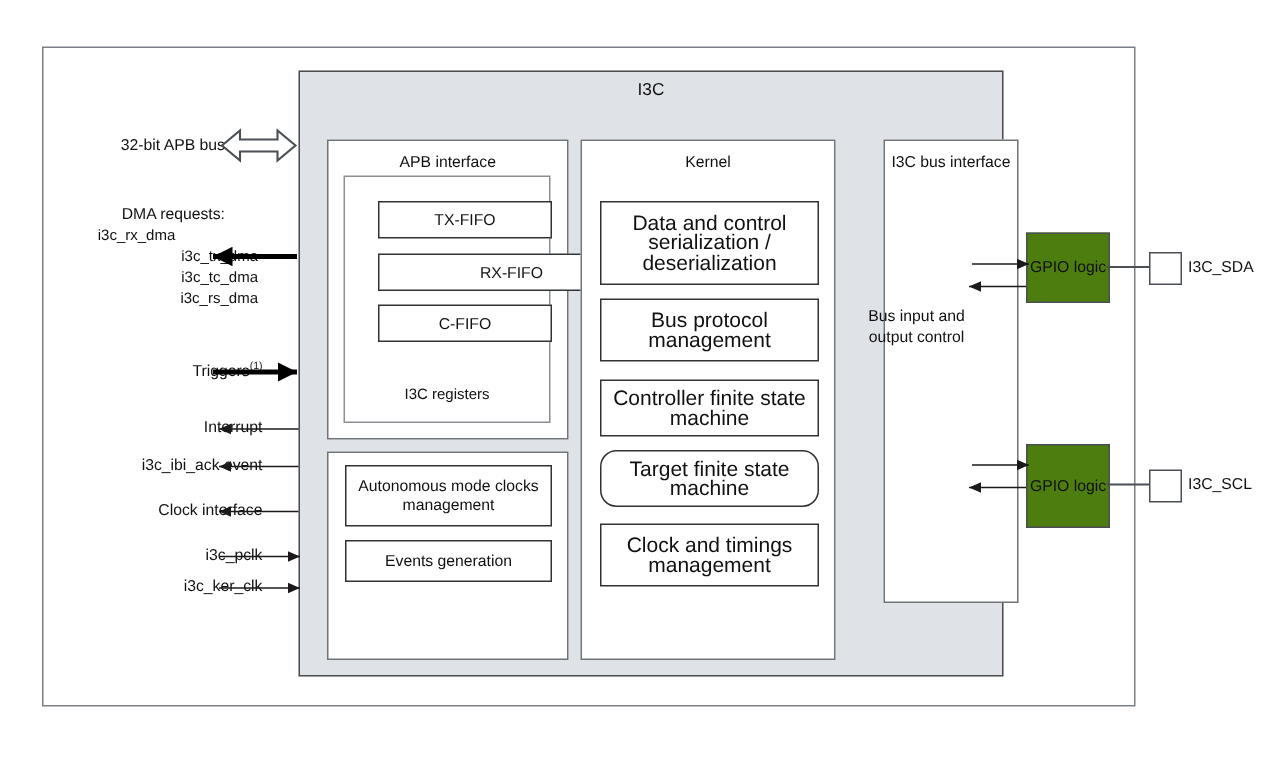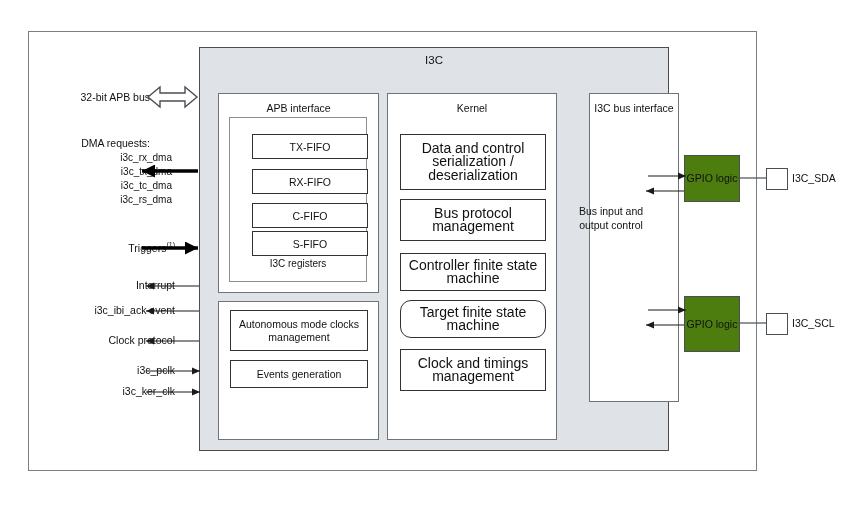--- a/index.html
+++ b/index.html
@@ -27,21 +27,21 @@
   #kernel-title{top:8px;}
   #busif-title{top:8px;line-height:13px;}
 
   
   #regs-frame{left:229px;top:117px;width:138px;height:165px;background:#fff;border:1.2px solid #8a8f94;}
   #regs-label{left:229px;top:258px;width:138px;text-align:center;font-size:10px;color:#111;}
 
   .fifo{position:absolute;left:252px;width:114px;height:23px;background:#fff;border:1.4px solid #2f3336;
         display:flex;align-items:center;justify-content:center;font-size:10.5px;color:#111;}
   #fifo-tx{top:134px;}
-  #fifo-rx{top:169px;}
+  #fifo-rx{top:169px;padding-left:31px;}
   #fifo-c{top:203px;}
   #fifo-s{top:231px;}
 
   .auxbox{position:absolute;left:230px;width:136px;background:#fff;border:1.3px solid #2f3336;
           display:flex;align-items:center;justify-content:center;text-align:center;font-size:10.5px;
           color:#111;line-height:13px;}
   #aux-clocks{top:310px;height:39px;}
   #aux-events{top:360px;height:26px;}
   #aux-irq{top:397px;height:26px;}
 
@@ -70,21 +70,21 @@
   .padlabel{position:absolute;left:792px;font-size:10.5px;color:#111;}
   #lbl-sda{top:172px;}
   #lbl-scl{top:317px;}
 
   
   .sig{position:absolute;text-align:right;font-size:10.5px;color:#111;white-space:nowrap;}
   .sig sup{font-size:7px;vertical-align:super;}
   #sig-apb{left:10px;top:91px;width:140px;}
   #sig-dma{left:10px;top:137px;width:140px;}
   .dmasub{position:absolute;left:10px;width:162px;text-align:right;font-size:10px;color:#111;}
-  #dma1{top:152px;}
+  #dma1{top:152px;text-align:center;}
   #dma2{top:166px;}
   #dma3{top:180px;}
   #dma4{top:194px;}
   #sig-trig{left:10px;top:241px;width:165px;}
   #sig-int{left:10px;top:279px;width:165px;}
   #sig-ibi{left:10px;top:304px;width:165px;}
   #sig-clkreq{left:10px;top:334px;width:165px;}
   #sig-pclk{left:10px;top:364px;width:165px;}
   #sig-kerclk{left:10px;top:385px;width:165px;}
 
@@ -101,21 +101,20 @@
   <div class="abs" id="i3c-title">I3C</div>
 
   <div class="abs panel" id="panel-apb">
     <div class="panel-title" id="apb-title">APB interface</div>
   </div>
   <div class="abs" id="regs-frame"></div>
   <div class="abs" id="regs-label">I3C registers</div>
   <div class="fifo" id="fifo-tx">TX-FIFO</div>
   <div class="fifo" id="fifo-rx">RX-FIFO</div>
   <div class="fifo" id="fifo-c">C-FIFO</div>
-  <div class="fifo" id="fifo-s">S-FIFO</div>
 
   <div class="abs panel" id="panel-aux"></div>
   <div class="auxbox" id="aux-clocks">Autonomous mode clocks management</div>
   <div class="auxbox" id="aux-events">Events generation</div>
 
   <div class="abs panel" id="panel-kernel">
     <div class="panel-title" id="kernel-title">Kernel</div>
   </div>
   <div class="kbox" id="k-ser">Data and control serialization / deserialization</div>
   <div class="kbox" id="k-bus">Bus protocol management</div>
@@ -137,21 +136,21 @@
 
   <div class="sig" id="sig-apb">32-bit APB bus</div>
   <div class="sig" id="sig-dma">DMA requests:</div>
   <div class="dmasub" id="dma1">i3c_rx_dma</div>
   <div class="dmasub" id="dma2">i3c_tx_dma</div>
   <div class="dmasub" id="dma3">i3c_tc_dma</div>
   <div class="dmasub" id="dma4">i3c_rs_dma</div>
   <div class="sig" id="sig-trig"><span>Triggers</span><sup>(1)</sup></div>
   <div class="sig" id="sig-int">Interrupt</div>
   <div class="sig" id="sig-ibi">i3c_ibi_ack event</div>
-  <div class="sig" id="sig-clkreq">Clock protocol</div>
+  <div class="sig" id="sig-clkreq">Clock interface</div>
   <div class="sig" id="sig-pclk">i3c_pclk</div>
   <div class="sig" id="sig-kerclk">i3c_ker_clk</div>
 
   <svg class="overlay">
     <defs>
       <marker id="ahThinL" markerWidth="9" markerHeight="9" refX="8" refY="4.5" orient="auto" markerUnits="userSpaceOnUse">
         <path d="M8,4.5 L0,1 L0,8 Z" fill="#1a1a1a"></path>
       </marker>
       <marker id="ahThinR" markerWidth="9" markerHeight="9" refX="8" refY="4.5" orient="auto" markerUnits="userSpaceOnUse">
         <path d="M8,4.5 L0,1 L0,8 Z" fill="#1a1a1a"></path>

